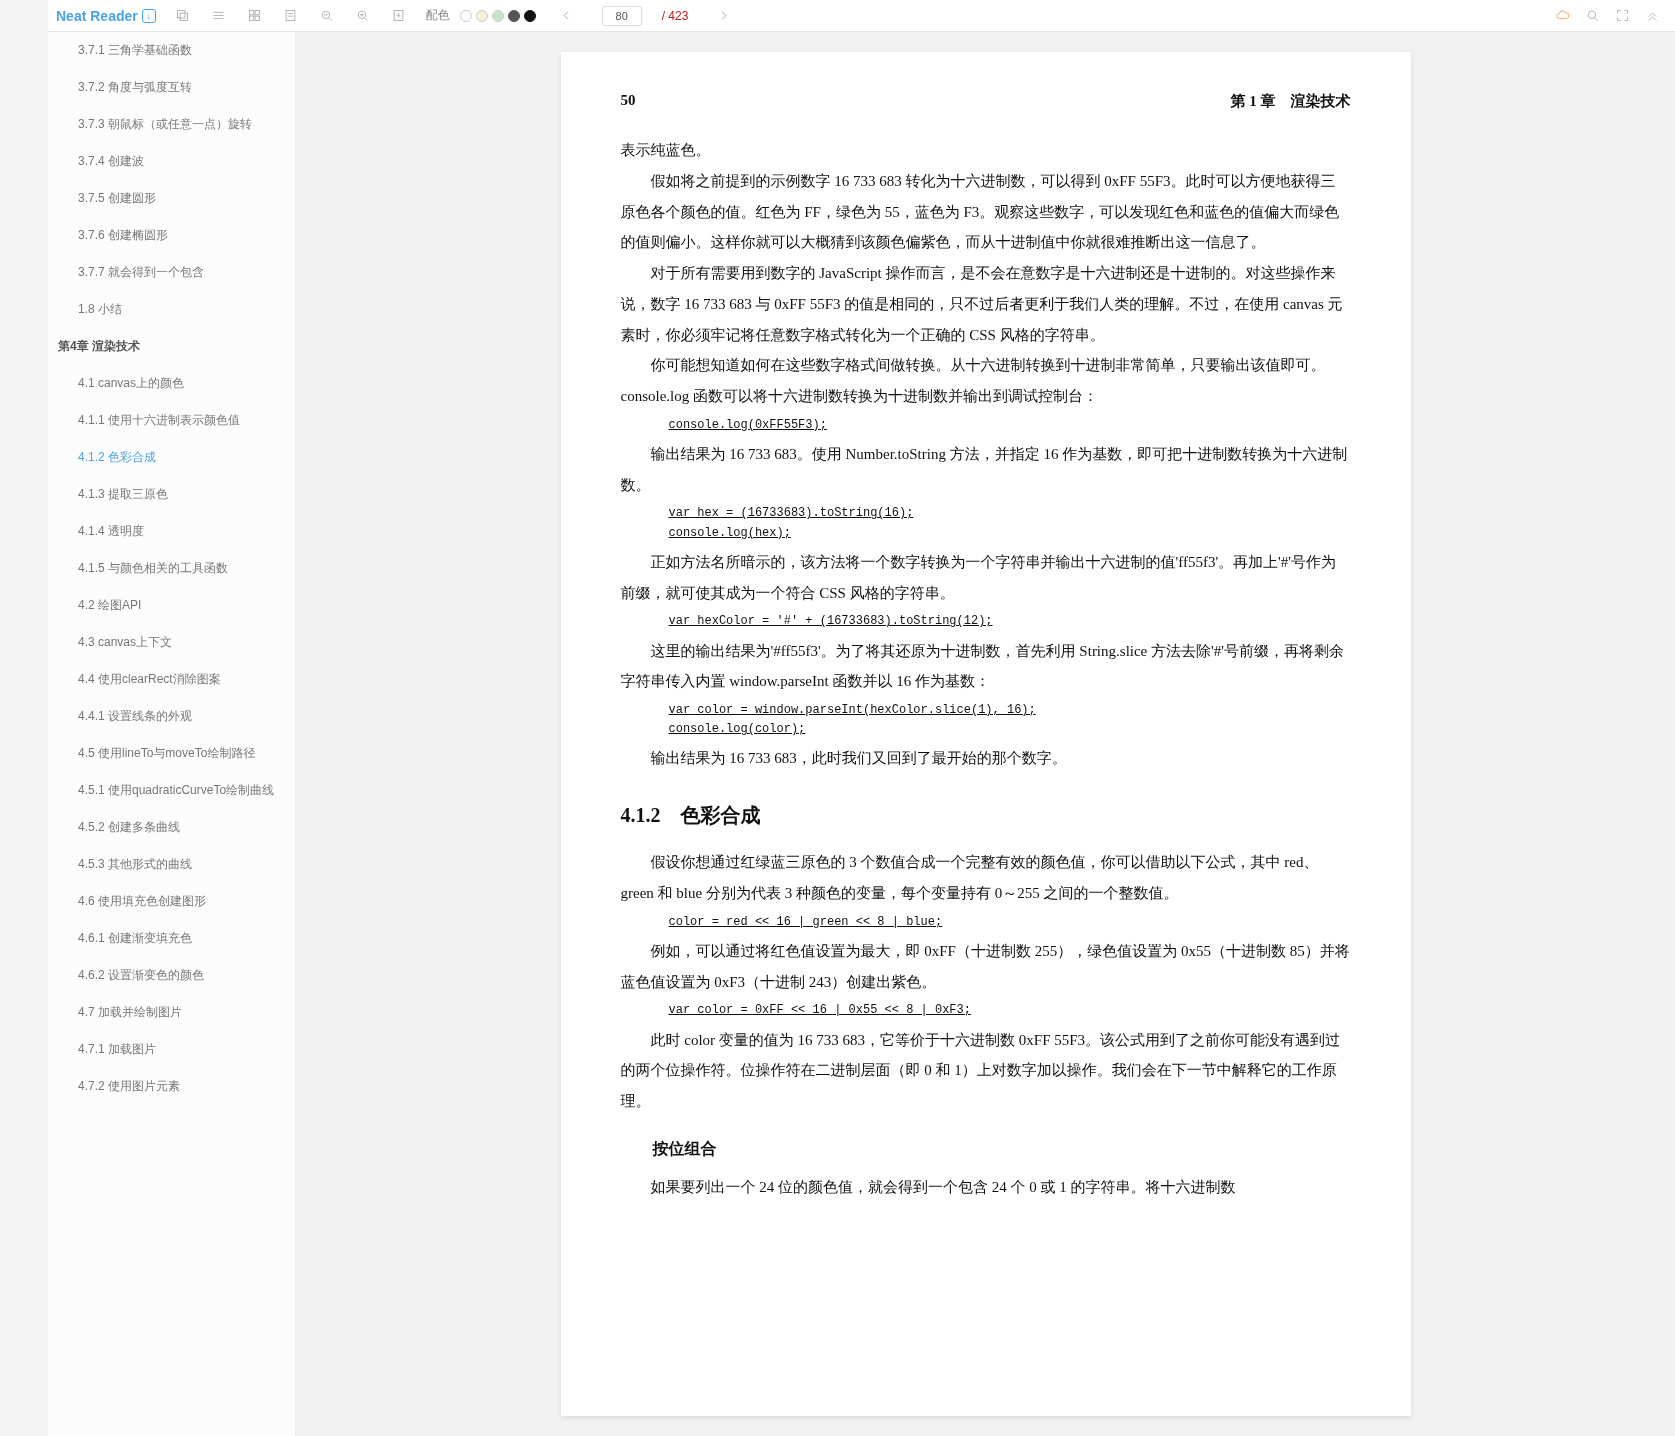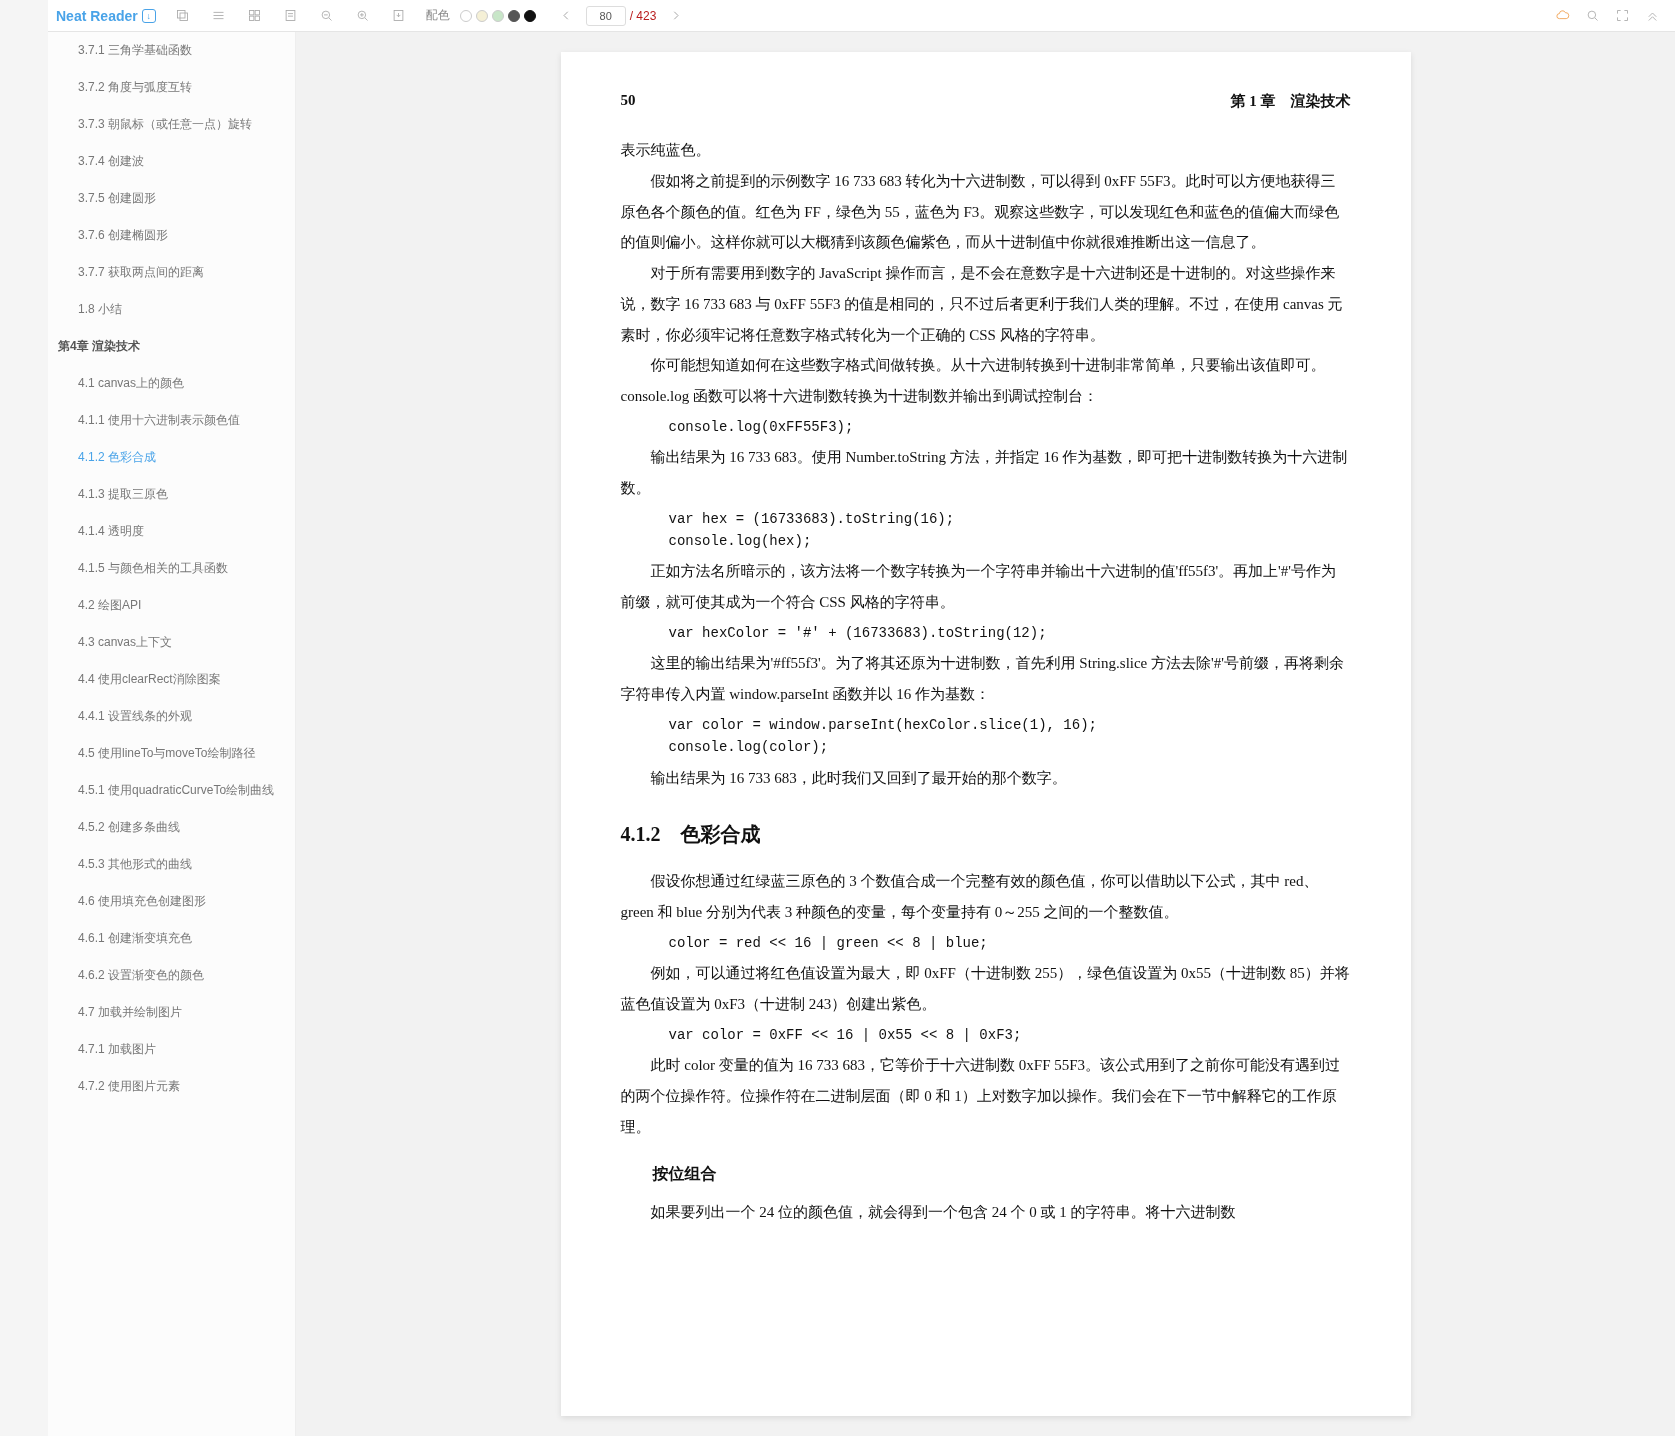--- a/index.html
+++ b/index.html
@@ -12,38 +12,38 @@
 .tb-icon { width: 30px; height: 30px; display: inline-flex; align-items: center; justify-content: center; cursor: pointer; color: #aaa; border-radius: 3px; }
 .tb-icon svg { width: 15px; height: 15px; stroke: currentColor; fill: none; stroke-width: 1.4; }
 .tb-center { display: flex; align-items: center; gap: 4px; margin-left: 12px; }
 .palette-label { margin-right: 6px; color: #888; }
 .swatch { width: 12px; height: 12px; border-radius: 50%; border: 1px solid #ccc; cursor: pointer; }
 .sw-white { background: #fff; }
 .sw-yellow { background: #f5f0d6; }
 .sw-green  { background: #c8e6c8; }
 .sw-gray   { background: #555; border-color: #555; }
 .sw-black  { background: #111; border-color: #111; }
-.pager { display: flex; align-items: center; gap: 4px; margin-left: 12px; }
+.pager { display: flex; align-items: center; gap: 20px; margin-left: 12px; }
 .page-input { width: 40px; height: 20px; border: 1px solid #ddd; border-radius: 3px; text-align: center; font-size: 11px; color: #555; }
 .page-total { color: #b91c1c; }
 .tb-right { margin-left: auto; display: flex; align-items: center; }
 .cloud svg { stroke: #f0a050; }
 .main { flex: 1; display: flex; min-height: 0; }
 .sidebar { width: 248px; background: #fcfcfc; border-right: 1px solid #eee; overflow-y: auto; font-size: 12px; color: #777; }
 .toc-item { padding: 10px 10px 10px 30px; cursor: pointer; white-space: nowrap; overflow: hidden; text-overflow: ellipsis; }
 .toc-item.lvl1 { padding-left: 10px; font-weight: 600; color: #555; }
 .toc-item.active { color: #49a3e8; }
 .reader { flex: 1; background: #f2f2f2; overflow-y: auto; display: flex; justify-content: center; padding: 20px 0; }
 .page { width: 850px; background: #fff; box-shadow: 0 2px 6px rgba(0,0,0,.1); padding: 40px 60px 60px 60px; color: #111; font-family: "Songti SC", "SimSun", serif; }
 .page-head { display: flex; justify-content: space-between; font-size: 15px; font-weight: 700; margin-bottom: 24px; }
 .page-num  { }
 .chapter-title { }
 .body p { font-size: 15px; line-height: 2.05; text-indent: 2em; margin: 0; }
 .body p.noindent { text-indent: 0; }
-.body pre { font-family: "Courier New", monospace; font-size: 14px; margin: 4px 0 4px 48px; line-height: 1.6; }
+.body pre { font-family: "Courier New", monospace; font-size: 12px; margin: 4px 0 4px 48px; line-height: 1.6; text-decoration: underline; }
 .body h3 { font-size: 20px; font-weight: 700; margin: 28px 0 18px 0; }
 .body h4 { font-size: 16px; font-weight: 700; margin: 22px 0 12px 0; text-indent: 2em; }
 .chev svg { stroke: #999; }
 </style>
 </head>
 <body>
 <div class="app">
 
   <div class="toolbar">
     <div class="tb-left">
@@ -154,21 +154,21 @@
   </div>
 
   <div class="main">
     <div class="sidebar" id="toc">
         <div class="toc-item">3.7.1 三角学基础函数</div>
         <div class="toc-item">3.7.2 角度与弧度互转</div>
         <div class="toc-item">3.7.3 朝鼠标（或任意一点）旋转</div>
         <div class="toc-item">3.7.4 创建波</div>
         <div class="toc-item">3.7.5 创建圆形</div>
         <div class="toc-item">3.7.6 创建椭圆形</div>
-        <div class="toc-item">3.7.7 获取两点间的距离</div>
+        <div class="toc-item">3.7.7 就会得到一个包含</div>
         <div class="toc-item">1.8 小结</div>
         <div class="toc-item lvl1">第4章 渲染技术</div>
         <div class="toc-item">4.1 canvas上的颜色</div>
         <div class="toc-item">4.1.1 使用十六进制表示颜色值</div>
         <div class="toc-item active">4.1.2 色彩合成</div>
         <div class="toc-item">4.1.3 提取三原色</div>
         <div class="toc-item">4.1.4 透明度</div>
         <div class="toc-item">4.1.5 与颜色相关的工具函数</div>
         <div class="toc-item">4.2 绘图API</div>
         <div class="toc-item">4.3 canvas上下文</div>

